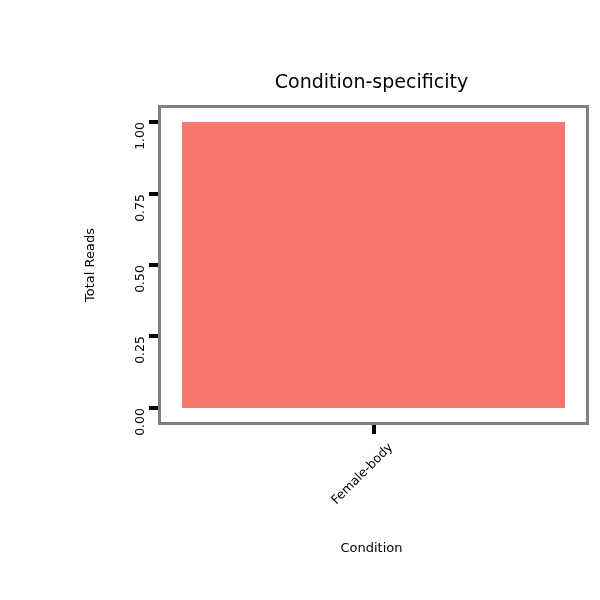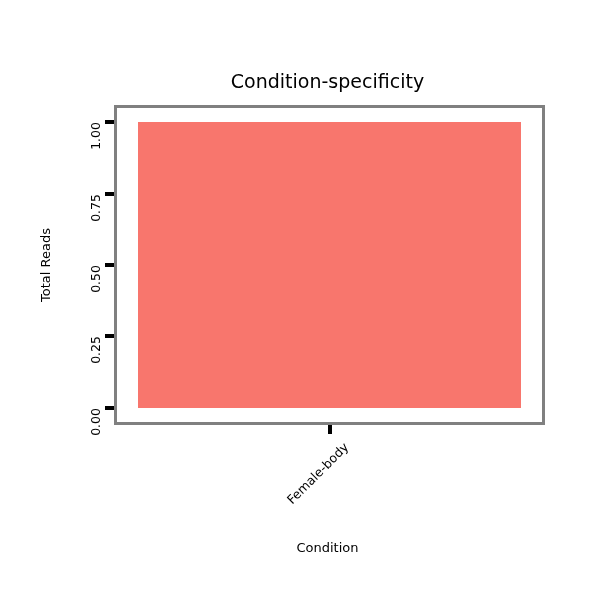--- a/index.html
+++ b/index.html
@@ -12,20 +12,21 @@
     height: 600px;
     font-family: "DejaVu Sans", sans-serif;
     color: #000000;
     overflow: hidden;
   }
   #chart-root {
     position: relative;
     width: 520px;
     height: 600px;
     background: #ffffff;
+    margin-left: 44px;
   }
 
   
   .chart-title {
     position: absolute;
     left: 0;
     top: 70px;
     width: 655px;
     text-align: center;
     font-size: 19px;

